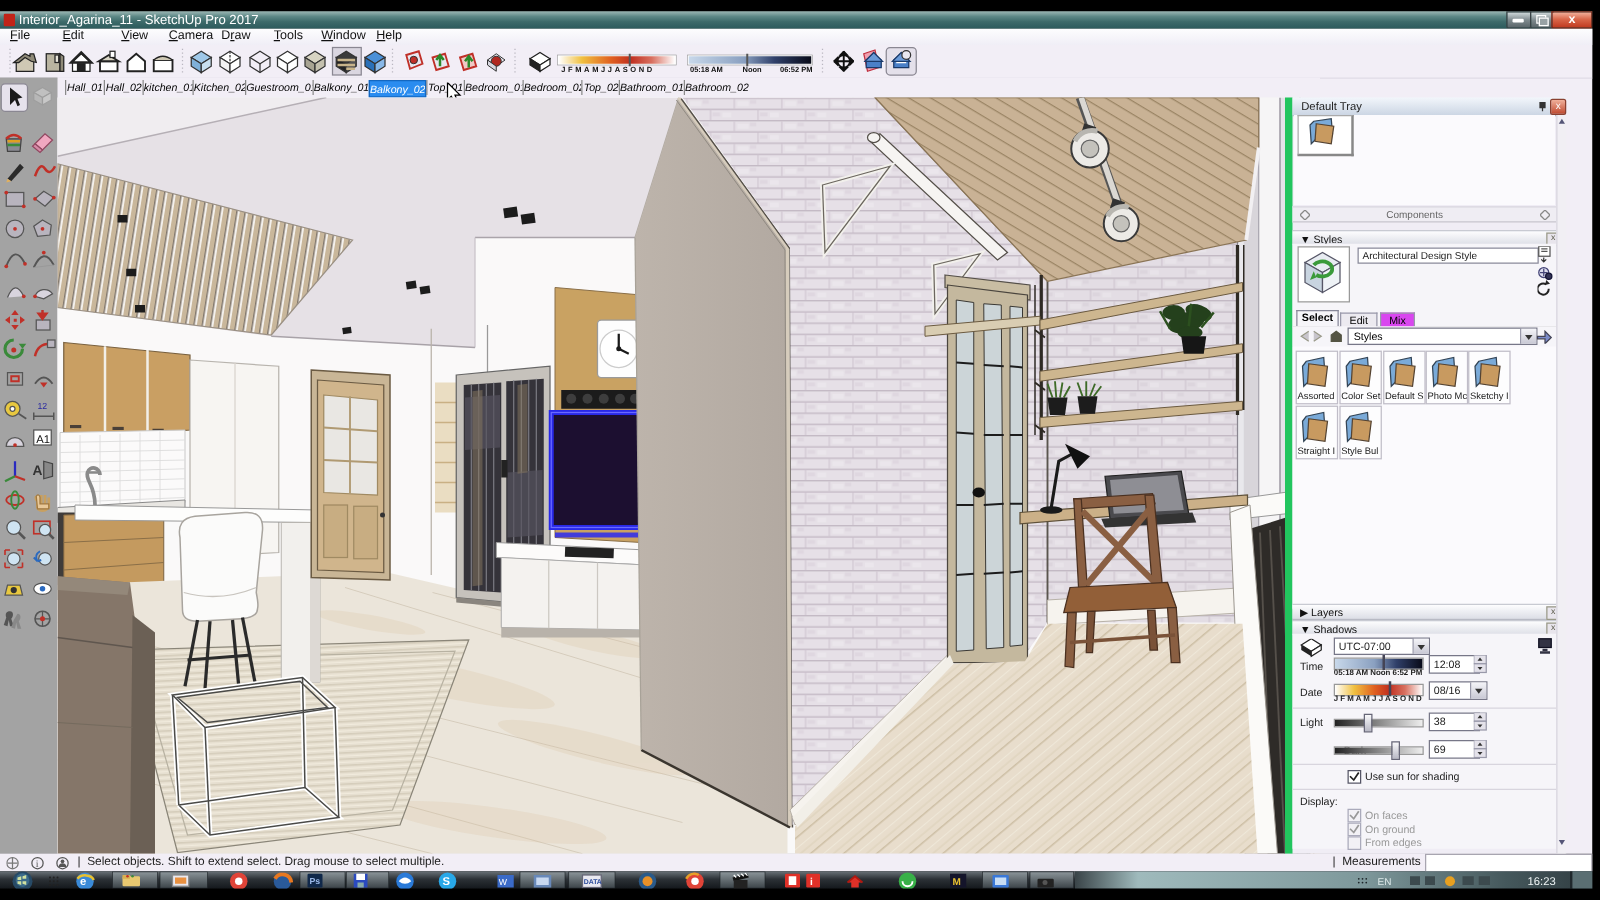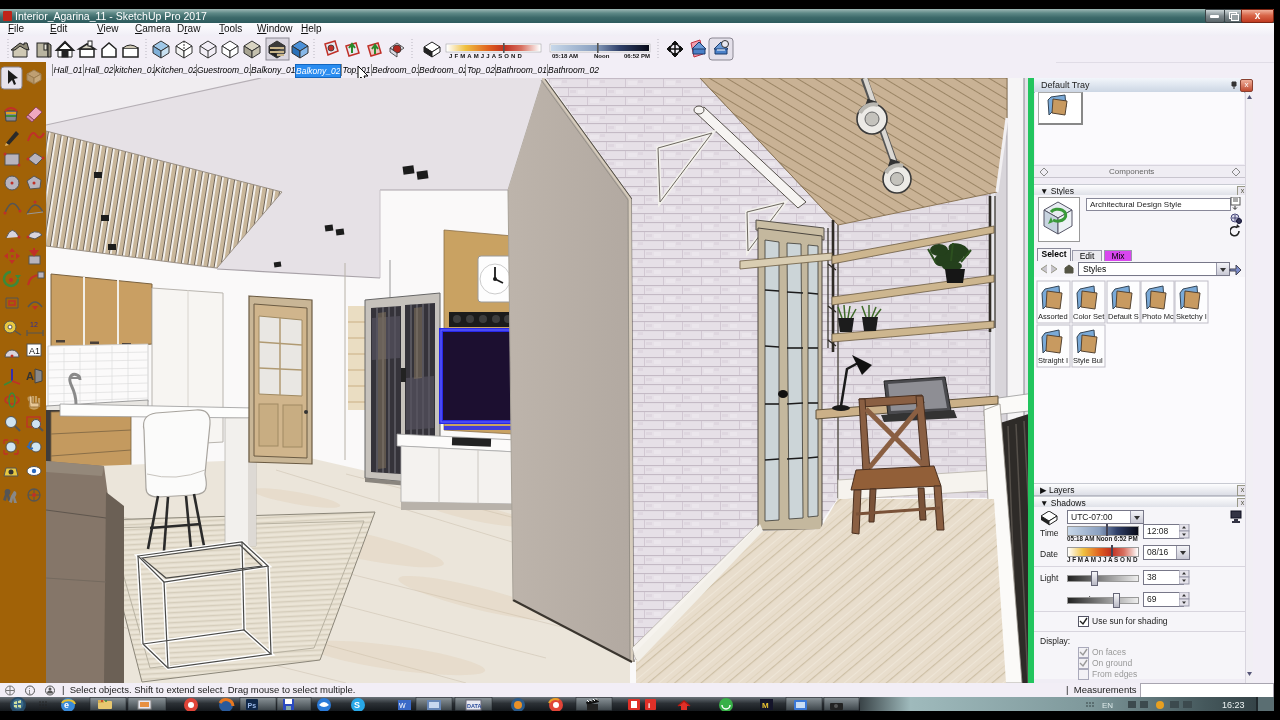--- a/index.html
+++ b/index.html
@@ -10,21 +10,21 @@
     background:linear-gradient(180deg,#9db8b5 0%,#5d8886 30%,#3d6a6a 60%,#2c5a5c 100%);}
   #titletext{left:15px;top:1px;color:#fff;font-size:10.5px;}
   #menubar{left:0;top:23px;width:1280px;height:13px;background:linear-gradient(180deg,#fdfdfe,#f0eef6);
     font-size:10px;color:#111;}
   .menuitem{position:absolute;top:0px;}
   #toolbar{left:0;top:36px;width:1274px;height:26px;background:#f2eef6;border-bottom:1px solid #e0dce6;}
   #tabbar{left:46px;top:62px;width:1010px;height:16px;background:#f2eef6;font-size:10px;font-style:italic;}
   .tab{position:absolute;top:2px;height:12px;line-height:12px;color:#000;border-left:1px solid #8a8a8a;
     font-size:8.5px;text-align:center;white-space:nowrap;overflow:hidden;}
   .tabsel{background:#2a8cf0;color:#fff;border:1px solid #1467c0;}
-  #palette{left:0;top:62px;width:46px;height:621px;background:#a16207;}
+  #palette{left:0;top:62px;width:46px;height:621px;background:#a3a3a3;}
   #viewport{left:46px;top:78px;width:1010px;height:605px;background:#faf9f9;}
   #tray{left:1028px;top:78px;width:218px;height:605px;background:#f0edf5;border-left:6px solid #22c55e;font-size:9px;}
   #statusbar{left:0;top:683px;width:1274px;height:14px;background:#f2eef6;font-size:10px;color:#222;}
   #taskbar{left:0;top:697px;width:1280px;height:14px;
     background:linear-gradient(180deg,#6a7278,#2c3136 45%,#14181c);}
   #blackbottom{left:0;top:711px;width:1280px;height:9px;background:#000;}
   #blackright{left:1274px;top:0;width:6px;height:720px;background:#000;}
 </style>
 </head>
 <body>

